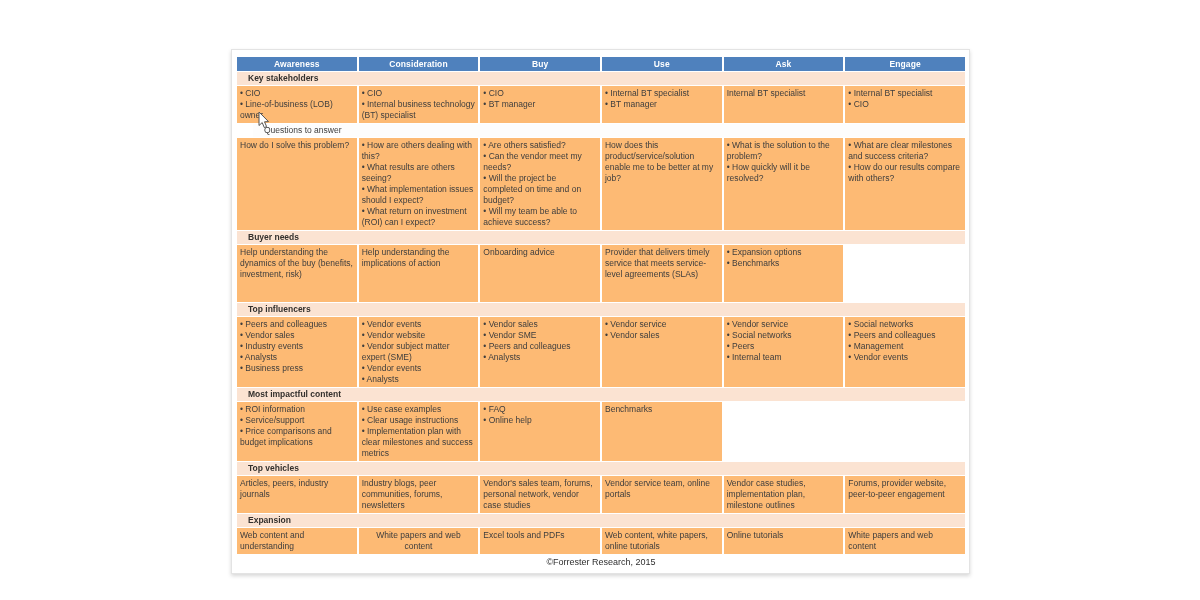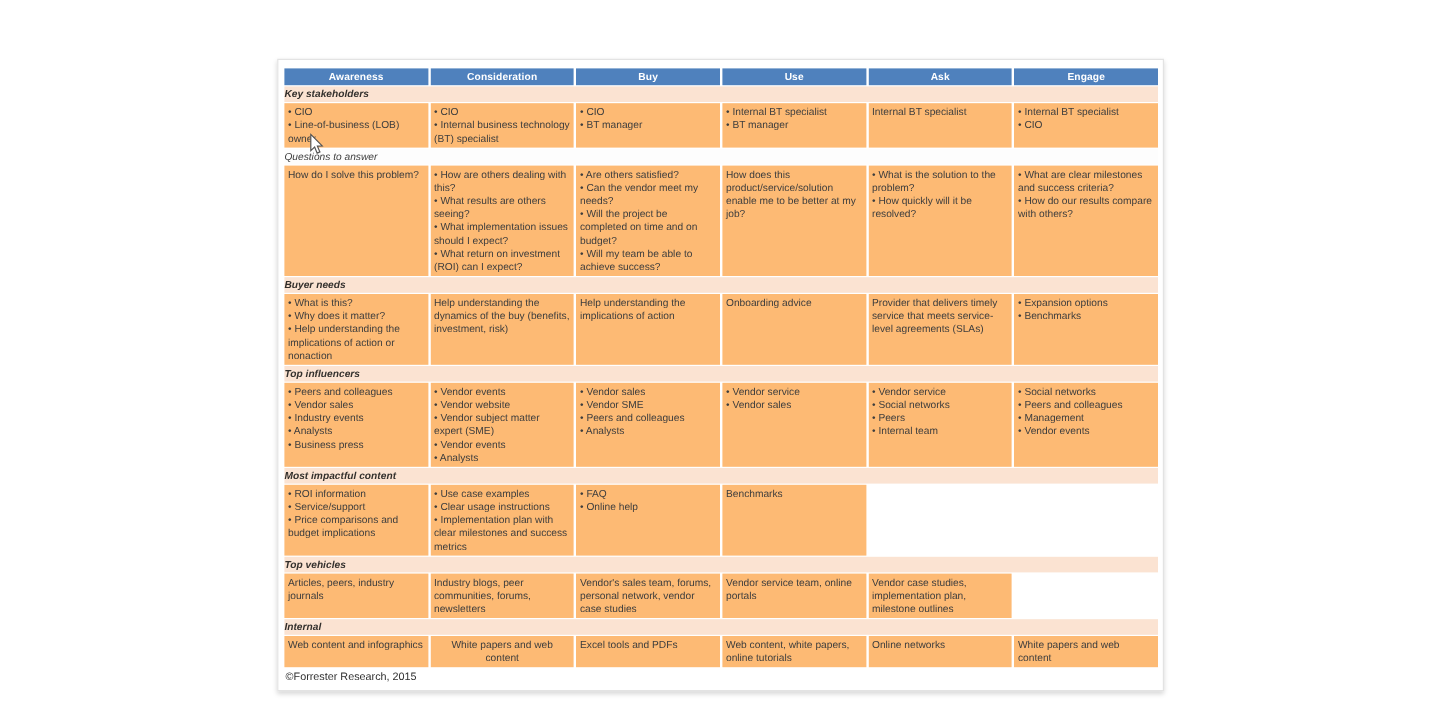--- a/index.html
+++ b/index.html
@@ -12,32 +12,32 @@
     padding:7px 5px 6px 5px;
   }
   .tbl { width:728px; }
   .hrow, .grow { display:grid; grid-template-columns:repeat(6,1fr); column-gap:2px; margin-bottom:1px; }
   .hcell {
     background:#4f81bd; color:#ffffff; font-weight:bold; font-size:8.5px;
     text-align:center; padding:2px 0 2px; letter-spacing:0.1px;
   }
   .sec {
     background:#fbe3d2; color:#33302d; font-weight:bold; font-size:8.5px;
-    padding:1px 0 2px; margin-bottom:1px; line-height:10px;font-style:italic;
+    padding:1px 11px 2px; margin-bottom:1px; line-height:10px;
   }
-  .sec.plain { background:#fdfdfd; font-weight:normal; color:#3d3d3d; }
+  .sec.plain { background:#fdfdfd; font-weight:normal; color:#3d3d3d;margin-left:16px; }
   .cell {
     background:#fdba74; color:#3d3d3d; font-size:8.5px; line-height:11px;
     padding:2px 3px; white-space:pre-line; overflow:hidden;
   }
   .cell.center { text-align:center; }
   .r1 .cell{min-height:35px} .r2 .cell{min-height:92px} .r3 .cell{min-height:57px}
   .r4 .cell{min-height:69px} .r5 .cell{min-height:56px} .r6 .cell{min-height:35px}
   .r7 .cell{min-height:22px}
-  .footer { font-size:9px; color:#2f2f2f; margin-top:3px; padding-left:1px; }
+  .footer { font-size:9px; color:#2f2f2f; margin-top:3px; padding-left:1px;text-align:center; }
   .cursor { position:absolute; left:257px; top:111px; width:13px; height:19px; z-index:5; }
 </style>
 </head>
 <body>
 
 <div class="page">
   <div class="slide">
     <div class="tbl">
 
       <div class="hrow">
@@ -77,23 +77,20 @@
 • Will my team be able to achieve success?</div>
         <div class="cell">How does this product/service/solution enable me to be better at my job?</div>
         <div class="cell">• What is the solution to the problem?
 • How quickly will it be resolved?</div>
         <div class="cell">• What are clear milestones and success criteria?
 • How do our results compare with others?</div>
       </div>
 
       <div class="sec">Buyer needs</div>
       <div class="grow r3">
-        <div class="cell">• What is this?
-• Why does it matter?
-• Help understanding the implications of action or nonaction</div>
         <div class="cell">Help understanding the dynamics of the buy (benefits, investment, risk)</div>
         <div class="cell">Help understanding the implications of action</div>
         <div class="cell">Onboarding advice</div>
         <div class="cell">Provider that delivers timely service that meets service-level agreements (SLAs)</div>
         <div class="cell">• Expansion options
 • Benchmarks</div>
       </div>
 
       <div class="sec">Top influencers</div>
       <div class="grow r4">
@@ -136,29 +133,30 @@
         <div class="cell">Benchmarks</div>
       </div>
 
       <div class="sec">Top vehicles</div>
       <div class="grow r6">
         <div class="cell">Articles, peers, industry journals</div>
         <div class="cell">Industry blogs, peer communities, forums, newsletters</div>
         <div class="cell">Vendor's sales team, forums, personal network, vendor case studies</div>
         <div class="cell">Vendor service team, online portals</div>
         <div class="cell">Vendor case studies, implementation plan, milestone outlines</div>
+        <div class="cell">Forums, provider website, peer-to-peer engagement</div>
       </div>
 
-      <div class="sec">Internal</div>
+      <div class="sec">Expansion</div>
       <div class="grow r7">
-        <div class="cell">Web content and infographics</div>
+        <div class="cell">Web content and understanding</div>
         <div class="cell center">White papers and web content</div>
         <div class="cell">Excel tools and PDFs</div>
         <div class="cell">Web content, white papers, online tutorials</div>
-        <div class="cell">Online networks</div>
+        <div class="cell">Online tutorials</div>
         <div class="cell">White papers and web content</div>
       </div>
 
     </div>
 
     <div class="footer">©Forrester Research, 2015</div>
   </div>
 
   <svg class="cursor" viewBox="0 0 13 19">
     <path d="M2,1 L2,14.5 L5.2,11.6 L7.3,16.6 L9.6,15.6 L7.5,10.8 L11.5,10.6 Z" fill="#ffffff" stroke="#555555" stroke-width="1"></path>

